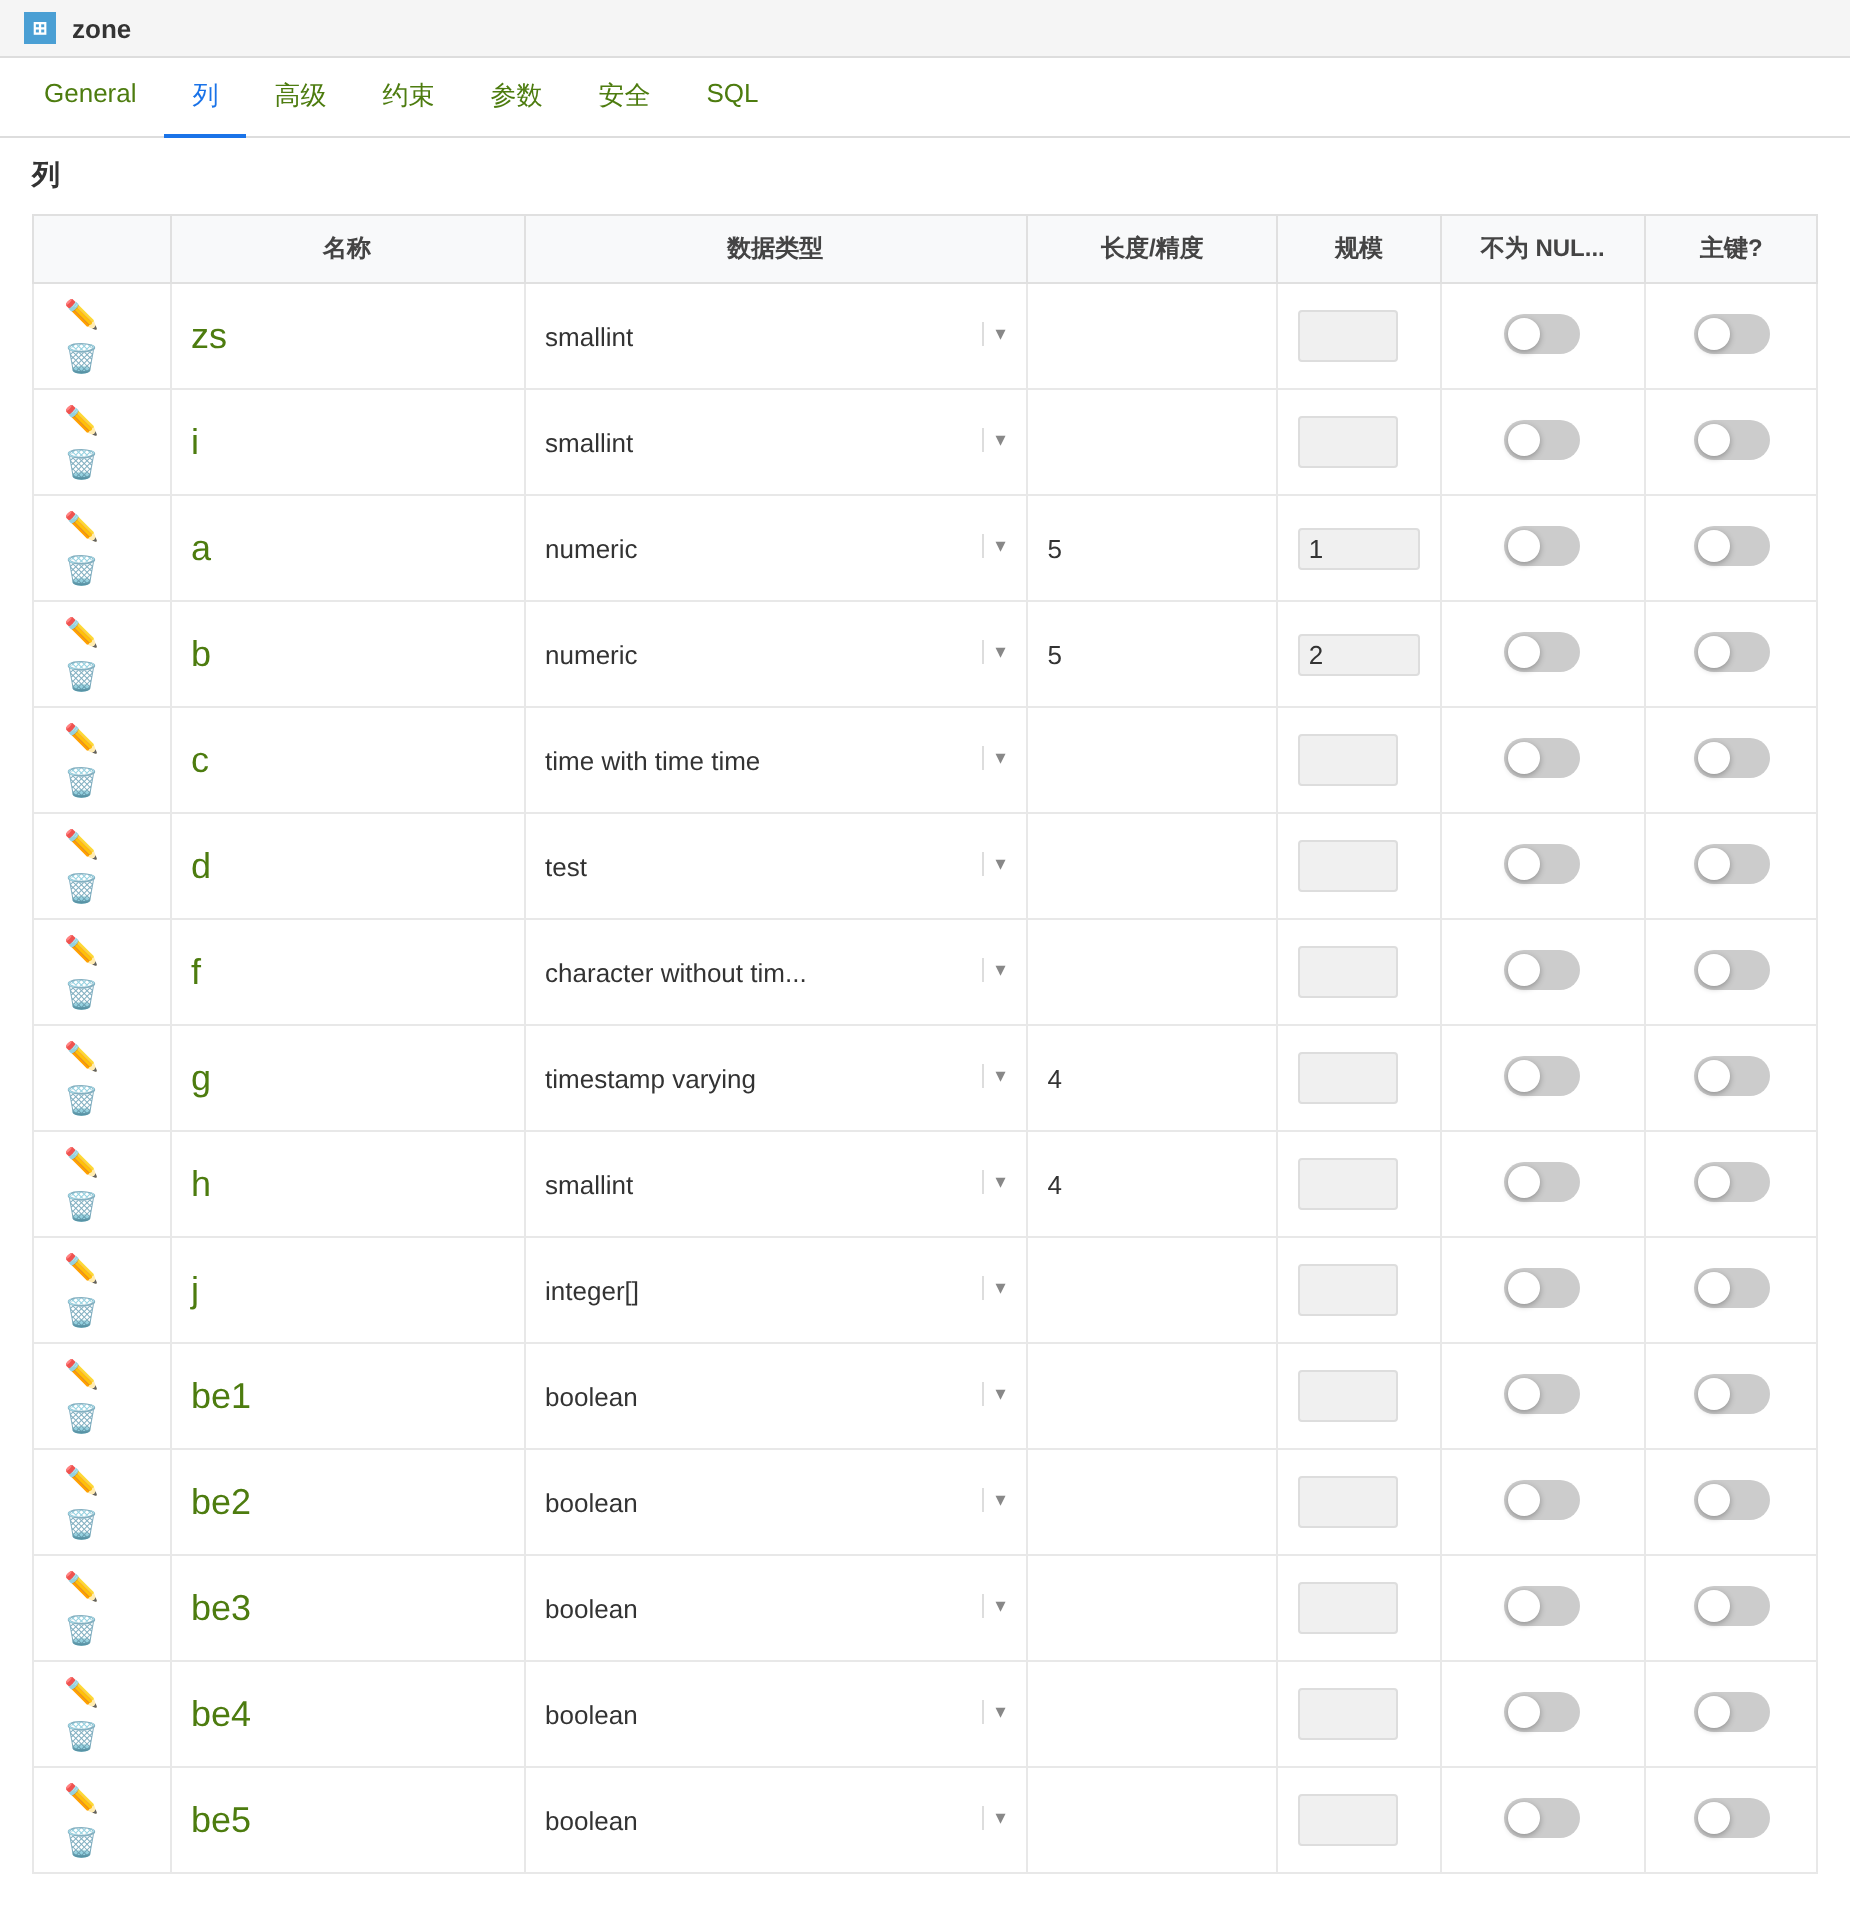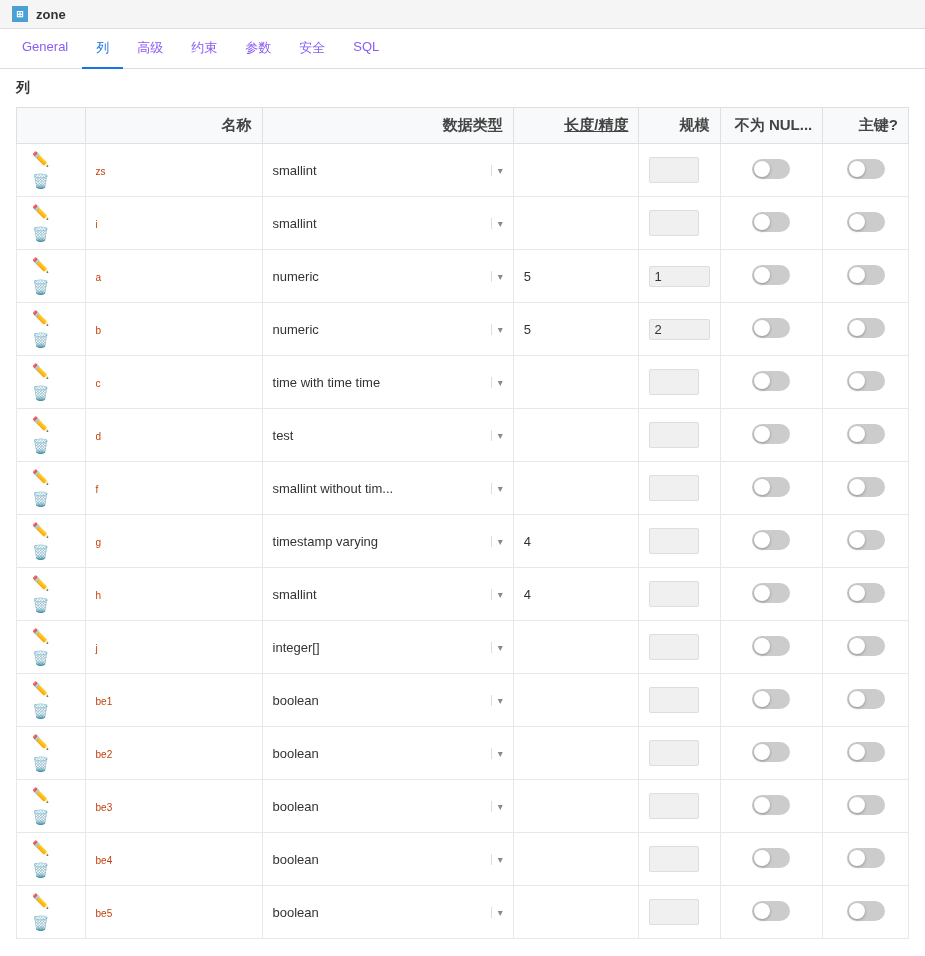--- a/index.html
+++ b/index.html
@@ -15,60 +15,60 @@
       display: inline-flex; align-items: center; justify-content: center;
       color: #fff; font-size: 9px; font-weight: bold;
     }
     
     .tabs {
       display: flex; border-bottom: 1px solid #ddd;
       padding: 0 8px; background: #fff;
     }
     .tab {
       padding: 10px 14px; cursor: pointer; font-size: 13px;
-      color: #8b5cf6; border-bottom: 2px solid transparent; margin-bottom: -1px;
+      color: #4d7c0f; border-bottom: 2px solid transparent; margin-bottom: -1px;
     }
     .tab.active { color: #1a73e8; border-bottom-color: #1a73e8; font-weight: 500; }
     
     .section-title {
       padding: 10px 16px; font-size: 14px; font-weight: 600; color: #333;
     }
     
     .table-container { padding: 0 16px 16px; }
     
     table { width: 100%; border-collapse: collapse; }
     
     thead tr { background: #f8f9fa; }
     th {
-      padding: 8px 10px; text-align: right; font-weight: 600;
-      font-size: 15px; color: #444; border: 1px solid #e0e0e0;
+      padding: 8px 10px; text-align: center; font-weight: 600;
+      font-size: 12px; color: #444; border: 1px solid #e0e0e0;
     }
     td {
       padding: 4px 10px; border: 1px solid #e8e8e8;
       vertical-align: middle; height: 42px;
     }
     
     .col-actions { width: 60px; }
     .col-name { width: 155px; }
     .col-type { width: 220px; }
-    .col-length { width: 110px; text-decoration: underline; }
+    .col-length { width: 110px; }
     .col-scale { width: 65px; }
     .col-notnull { width: 90px; }
     .col-pk { width: 75px; }
     
     .action-btn {
       background: none; border: none; cursor: pointer;
       color: #666; padding: 3px; margin: 0 2px;
       font-size: 14px;
     }
     
-    .name-cell { font-size: 10px; color: #c2410c; }
+    .name-cell { font-size: 18px; color: #4d7c0f; }
     
     .type-select {
-      display: flex; align-items: center;
+      display: flex; align-items: flex-start;
       border: none; background: transparent;
       width: 100%; font-size: 13px; color: #333;
     }
     .type-text { flex: 1; }
     .type-dropdown {
       display: flex; align-items: center;
       border-left: 1px solid #ddd; padding-left: 6px; color: #888;
       cursor: pointer;
     }
     .chevron { font-size: 10px; }
@@ -312,21 +312,21 @@
             </div></td>
         </tr>
         <tr>
           <td class="col-actions">
     <button class="action-btn" title="Edit">✏️</button>
     <button class="action-btn" title="Delete">🗑️</button>
   </td>
           <td class="col-name"><span class="name-cell">f</span></td>
           <td class="col-type">
     <div class="type-select">
-      <span class="type-text">smallint without tim...</span>
+      <span class="type-text">character without tim...</span>
       <span class="type-dropdown">
         <span class="chevron">▾</span>
       </span>
     </div>
   </td>
           <td class="col-length"><input type="text" class="length-input" style=""></td>
           <td class="col-scale">
             <div class="scale-disabled"></div>
           </td>
           <td class="col-notnull" style="text-align: center;"><div class="toggle">

